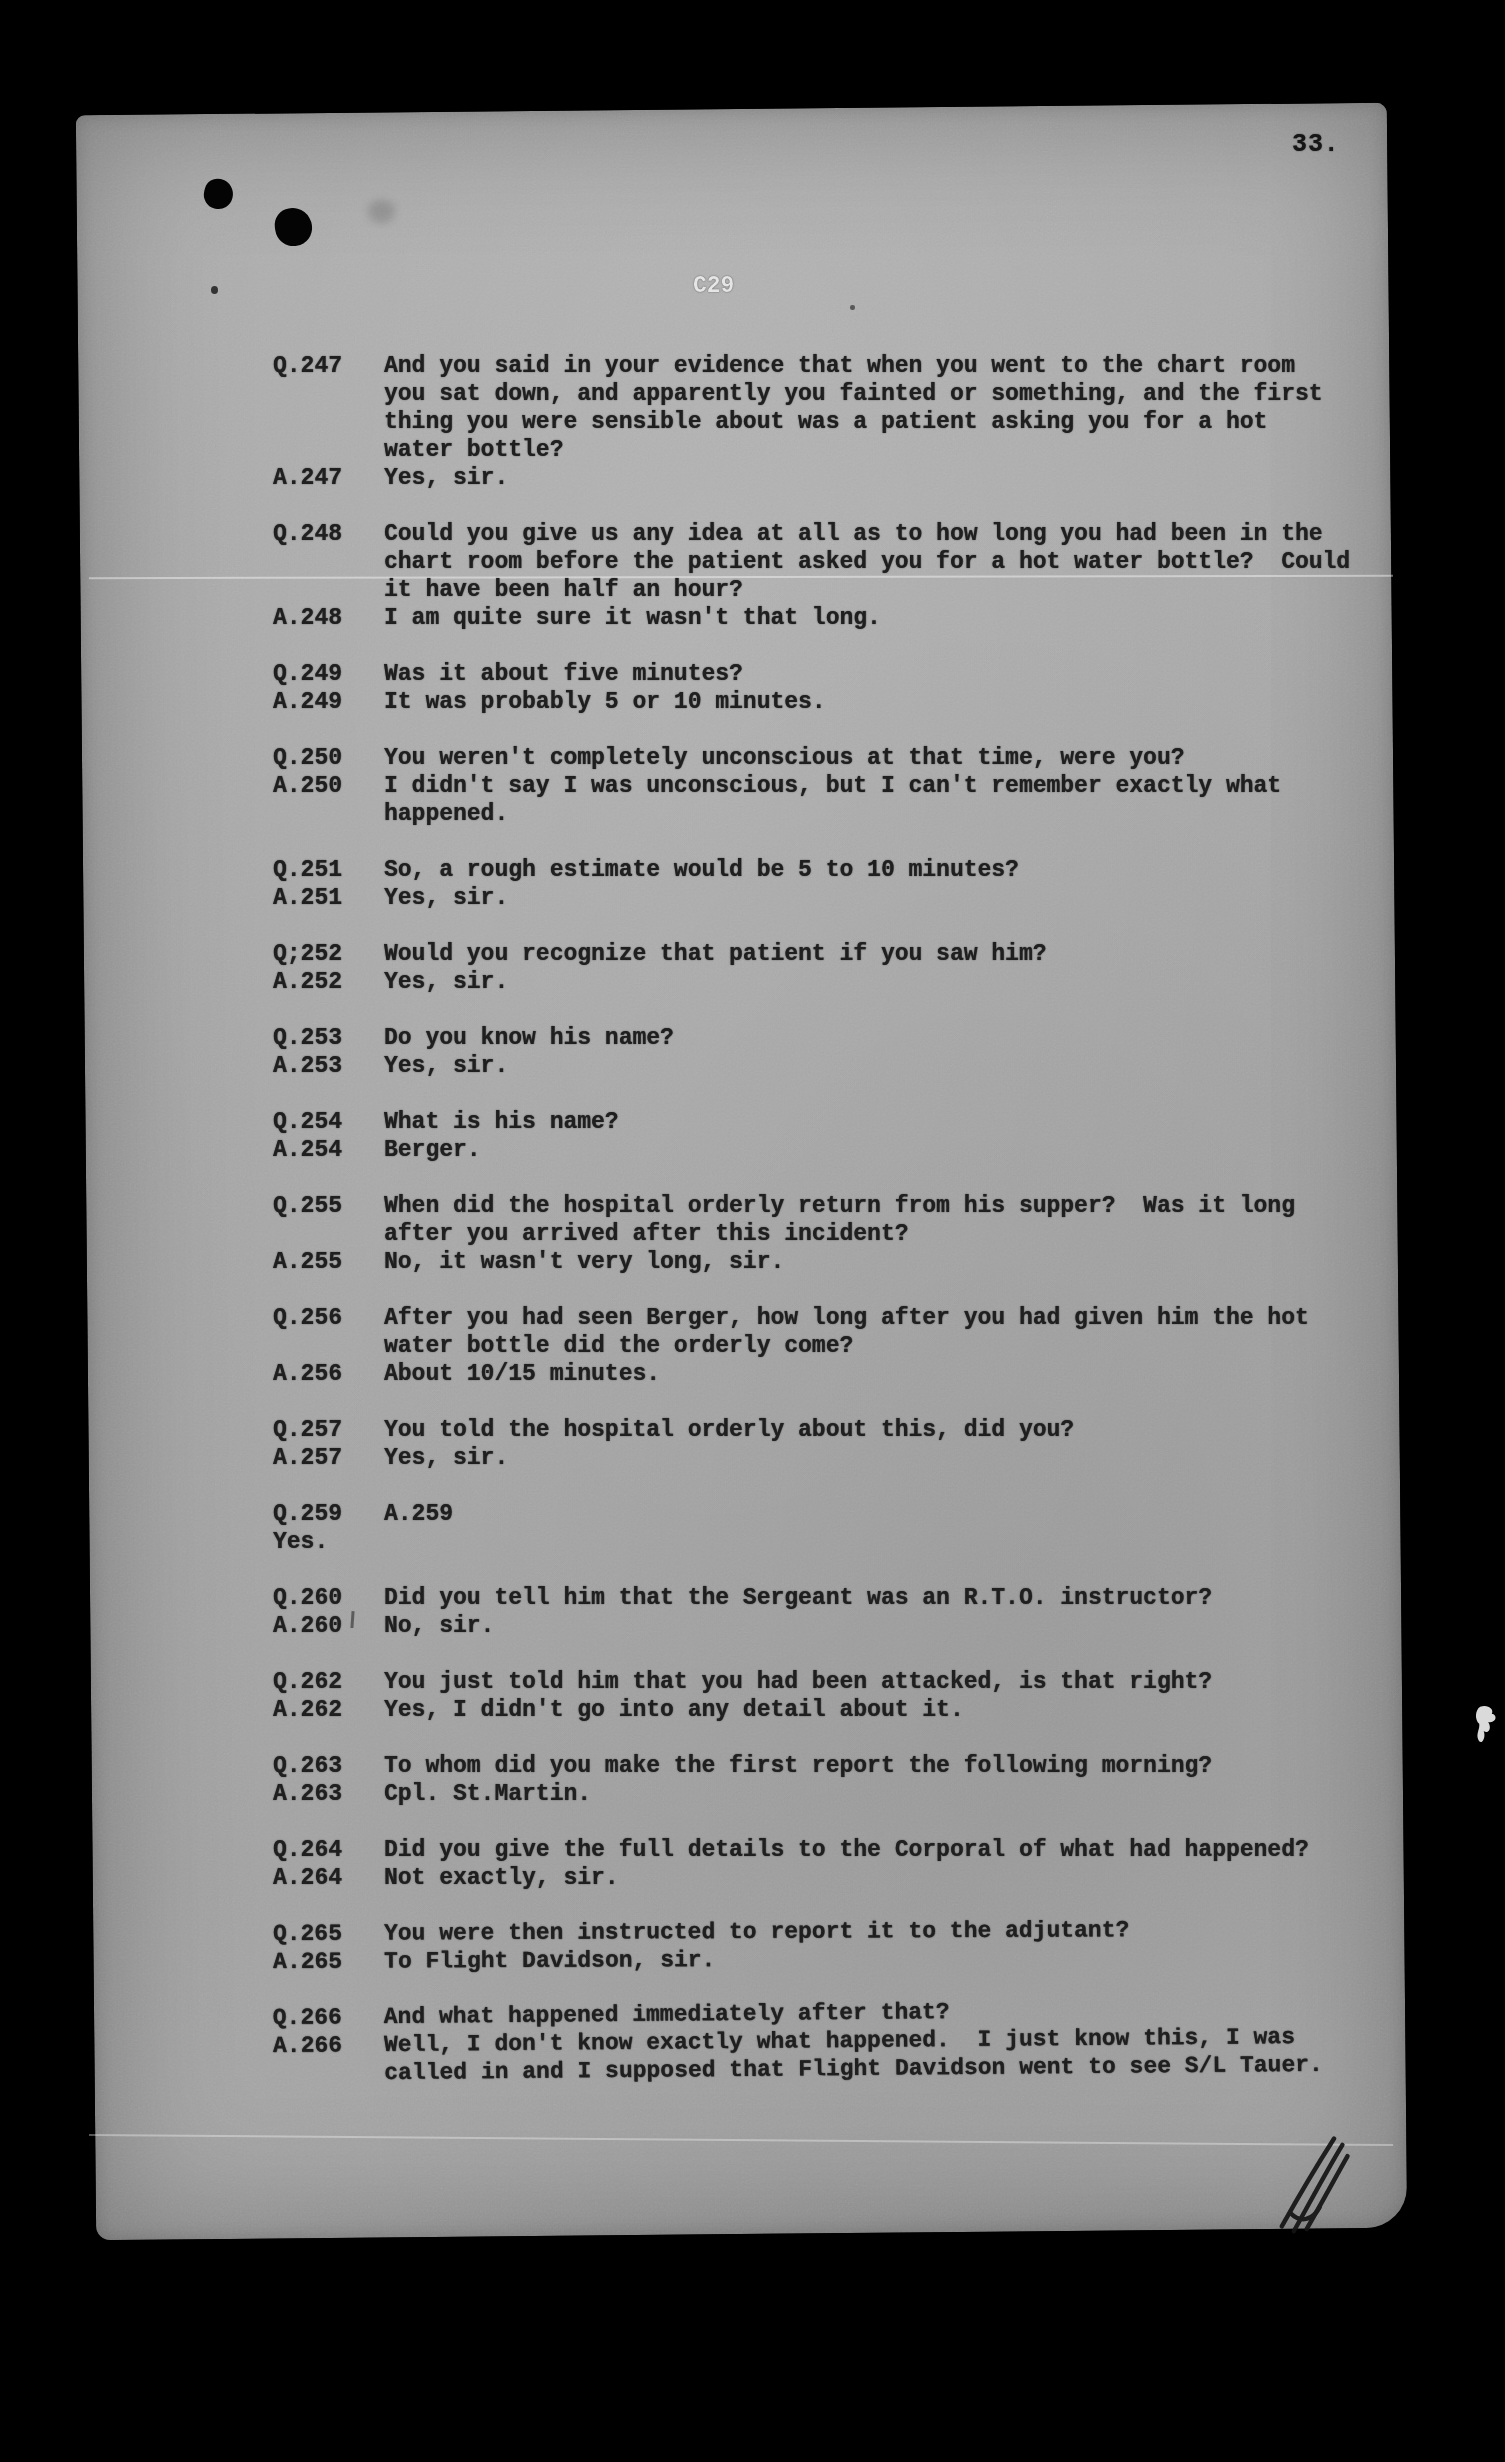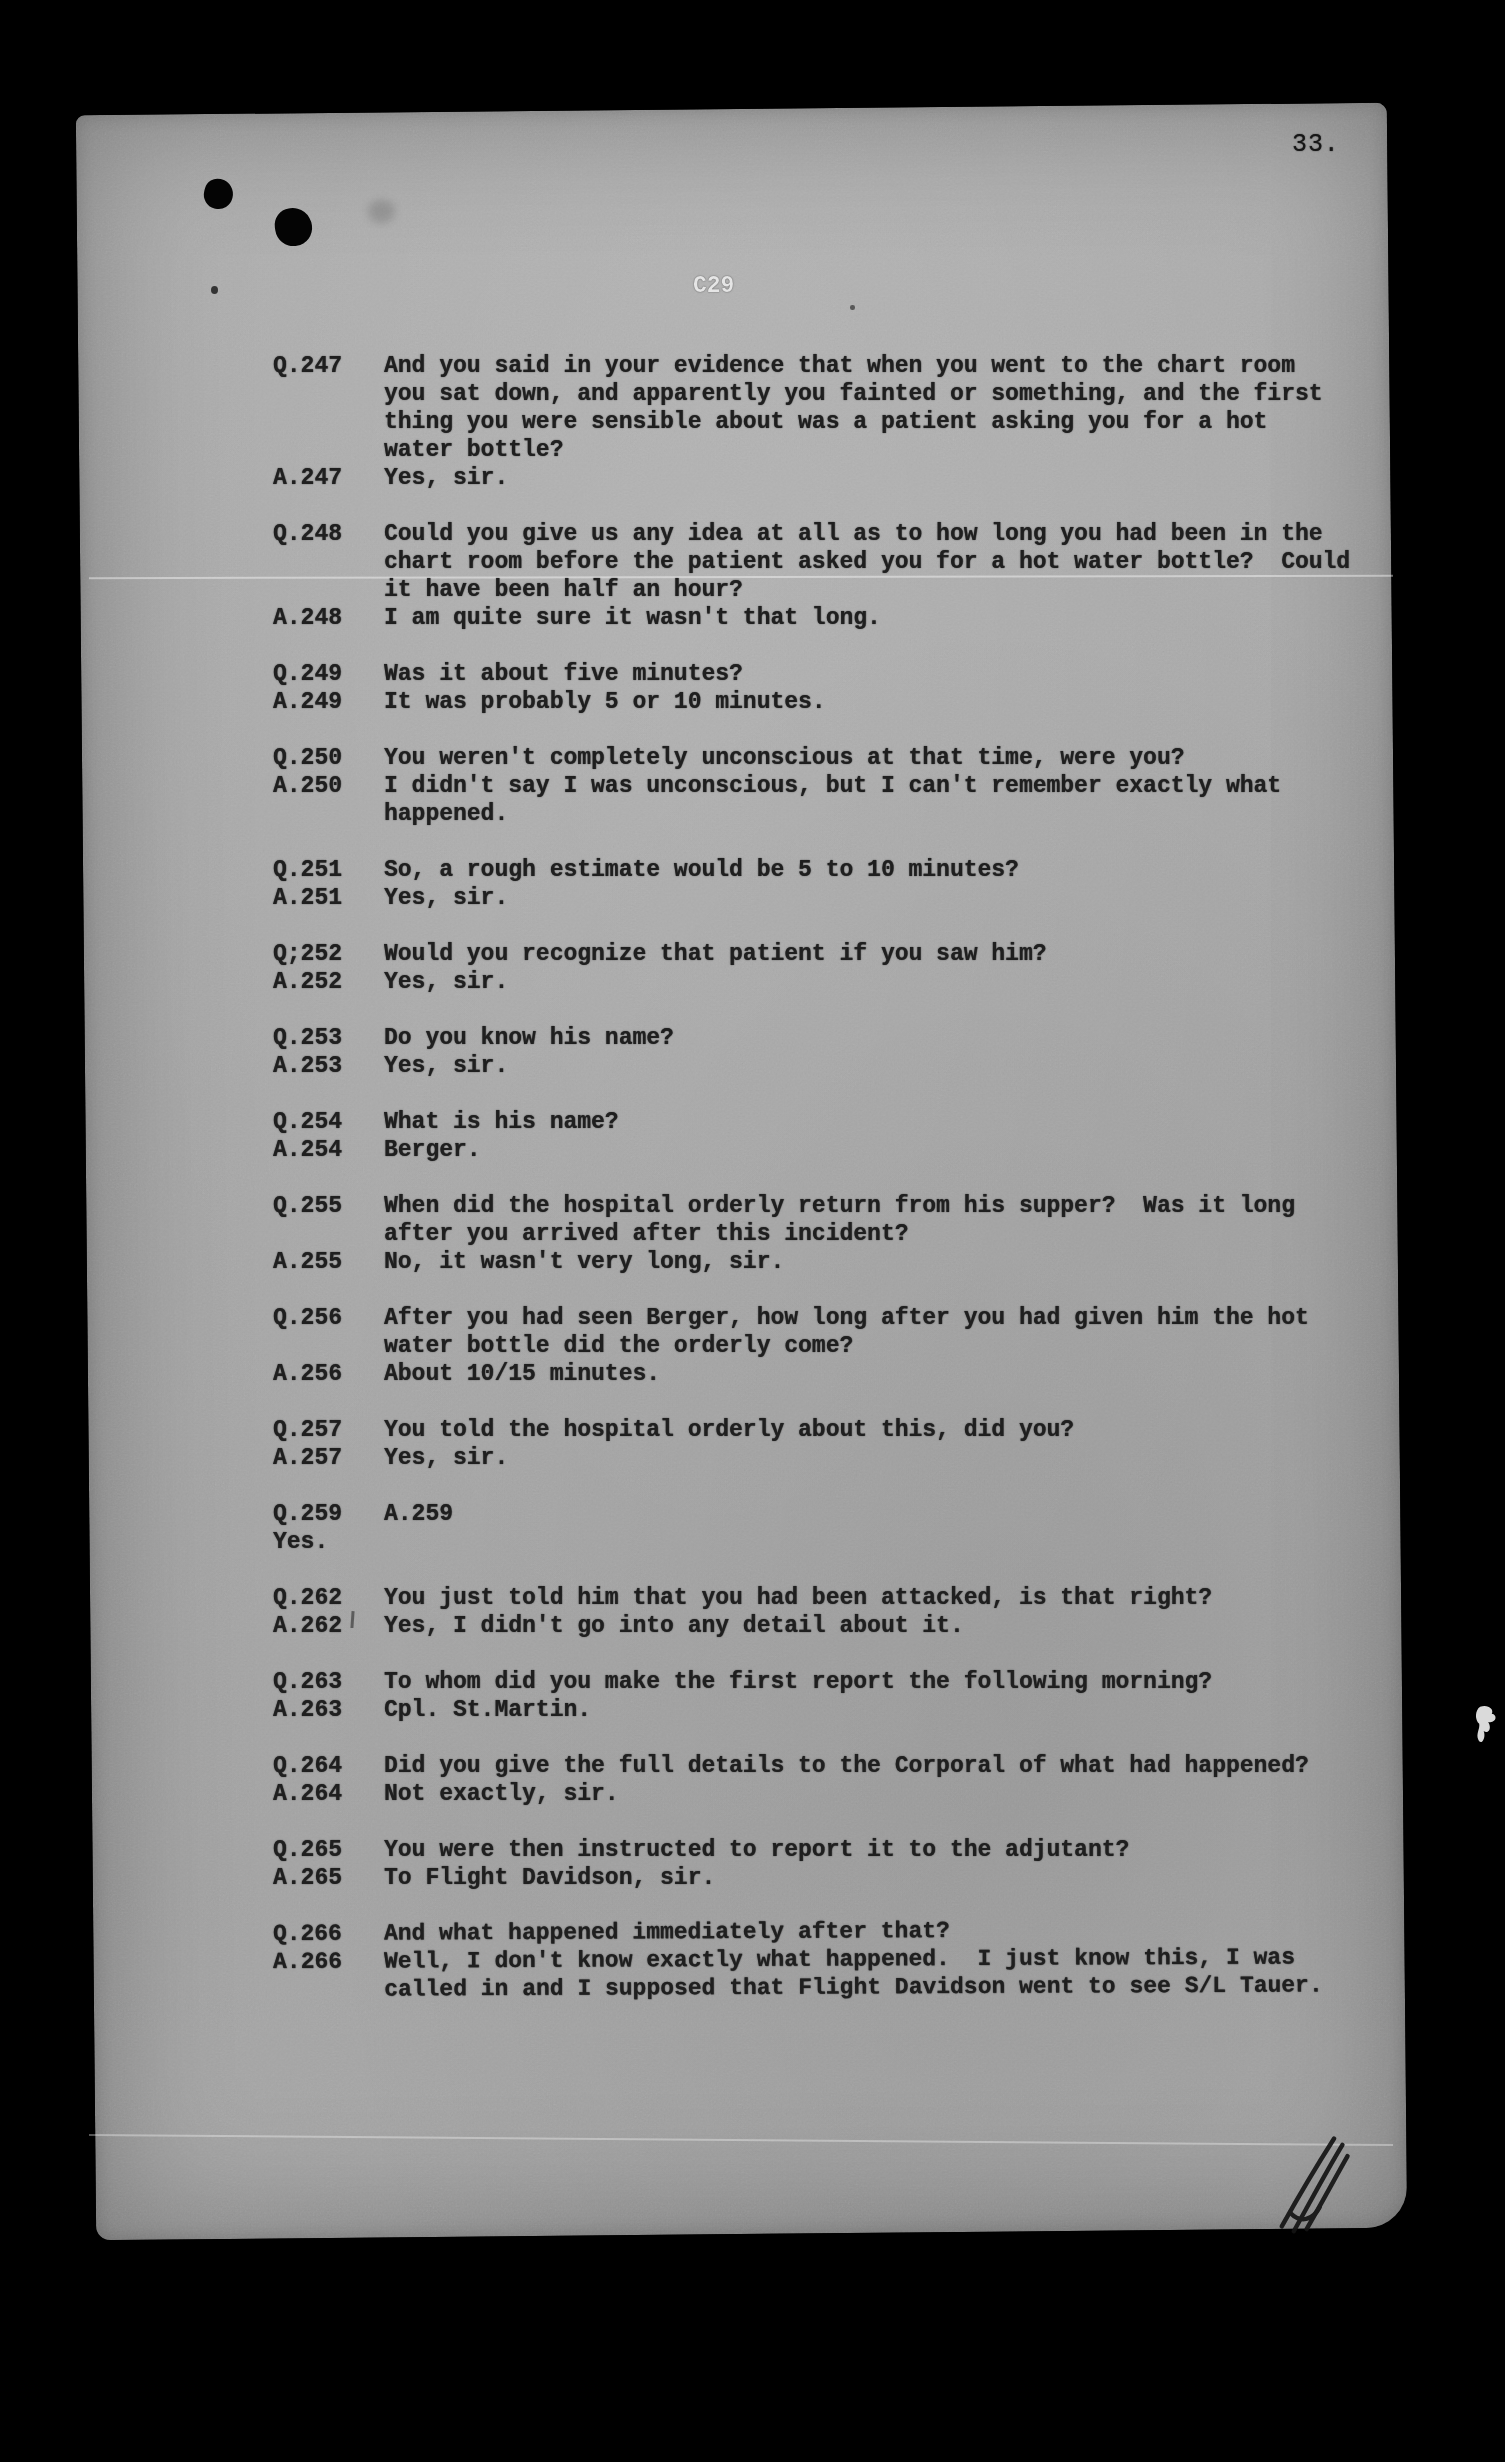--- a/index.html
+++ b/index.html
@@ -22,21 +22,21 @@
   .speck{position:absolute;background:#1d1d1d;border-radius:50%;}
   .speck1{left:211px;top:286px;width:7.1px;height:8px;opacity:.85;}
   .speck2{left:850px;top:305px;width:4.5px;height:4.5px;opacity:.6;}
   .smudge{position:absolute;left:368px;top:200px;width:27px;height:23px;border-radius:50%;
           background:#3a3a3a;opacity:.22;filter:blur(4.5px);}
   .scratch{position:absolute;height:1.8px;background:rgba(255,255,255,0.42);}
   .scratch1{left:89px;top:576px;width:1304px;transform:rotate(-0.1deg);}
   .scratch2{left:89px;top:2139px;width:1304px;transform:rotate(0.45deg);opacity:.8;}
   .tick{position:absolute;left:351px;top:1611px;width:2.7px;height:17px;background:#2b2b2b;
         opacity:.6;transform:rotate(4deg);}
-  .page-number{position:absolute;left:1292px;top:130px;font-size:25px;font-weight:400;
+  .page-number{position:absolute;left:1292px;top:130px;font-size:25px;font-weight:700;
         color:#161616;letter-spacing:0.9px;text-shadow:0 0 1.3px rgba(10,10,10,.8);}
   .page-header{position:absolute;left:693px;top:273px;font-size:23px;font-weight:700;
         color:#e5e5e5;text-shadow:0 0 1.3px rgba(15,15,15,.8);}
   .qa-list{position:absolute;left:273px;top:352px;width:1080px;}
   .qa-block{display:grid;grid-template-columns:111px 972px;margin-bottom:28px;
         transform-origin:0 50%;}
   .qa-label,.qa-text{font-size:23px;line-height:28px;font-weight:700;color:#1f1f1f;
         white-space:pre;text-shadow:0 0 1.4px rgba(25,25,25,.75), 0.5px 0.4px 0 rgba(25,25,25,.3);}
   .qa-block:nth-child(17){transform:rotate(-0.25deg);}
   .qa-block:nth-child(18){transform:rotate(-0.5deg);}
@@ -158,20 +158,26 @@
       <div class="qa-text">Yes, sir.</div>
     </div>
 
 
     <div class="qa-block">
       <div class="qa-label">Q.259</div>
       <div class="qa-label">A.259</div>
       <div class="qa-text">Yes.</div>
     </div>
 
+    <div class="qa-block">
+      <div class="qa-label">Q.260</div>
+      <div class="qa-text">Did you tell him that the Sergeant was an R.T.O. instructor?</div>
+      <div class="qa-label">A.260</div>
+      <div class="qa-text">No, sir.</div>
+    </div>
 
 
     <div class="qa-block">
       <div class="qa-label">Q.262</div>
       <div class="qa-text">You just told him that you had been attacked, is that right?</div>
       <div class="qa-label">A.262</div>
       <div class="qa-text">Yes, I didn't go into any detail about it.</div>
     </div>
 
     <div class="qa-block">

